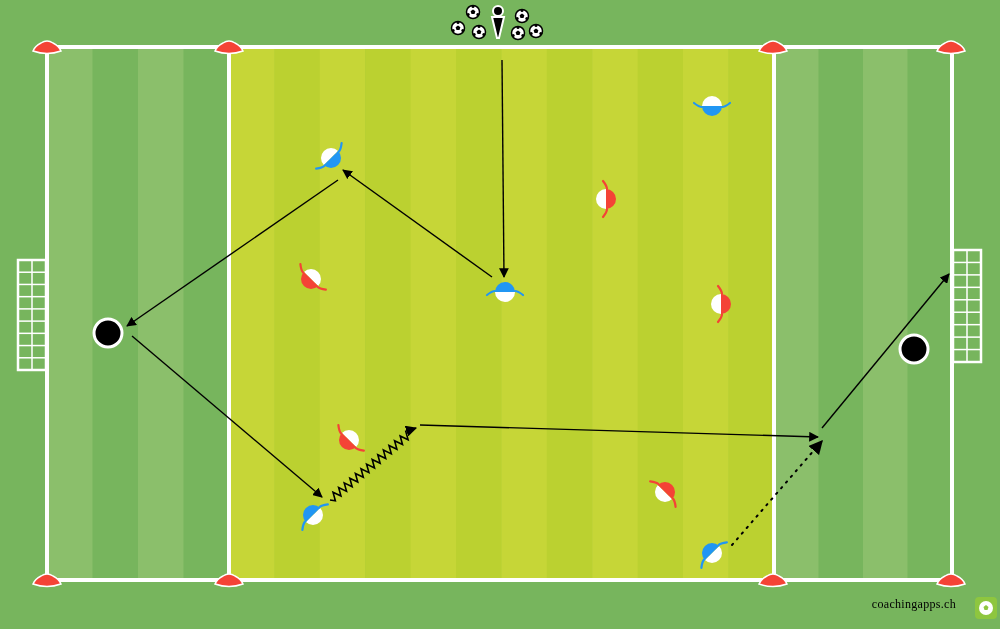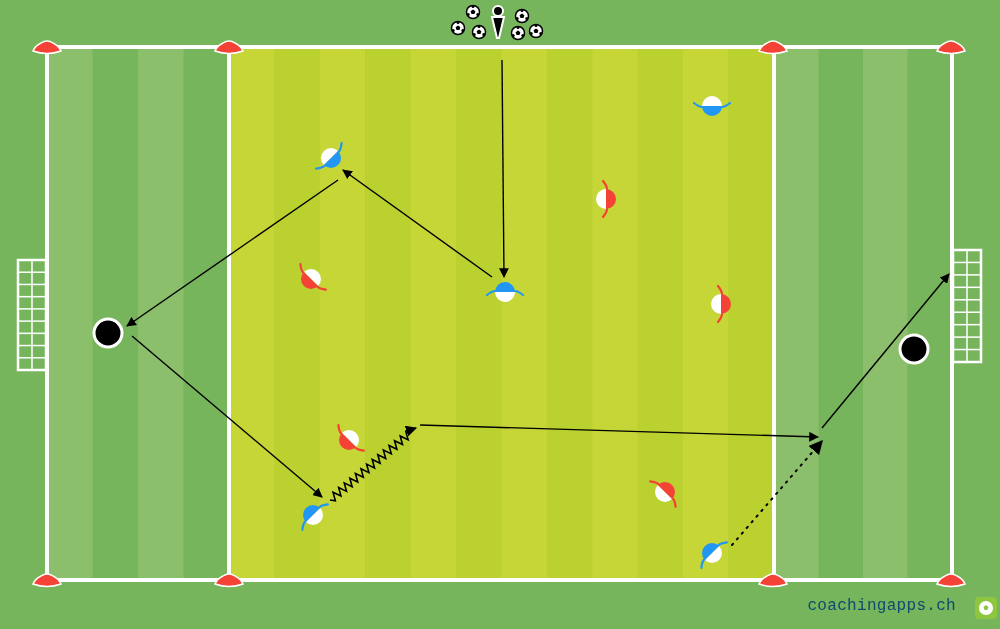--- a/index.html
+++ b/index.html
@@ -1,19 +1,19 @@
 <!DOCTYPE html>
 <html><head>
 <meta charset="utf-8">
 <style>
   html, body { margin: 0; padding: 0; }
   body { width: 1000px; height: 629px; overflow: hidden; background: #77b55d; font-family: "DejaVu Sans", sans-serif; }
   #board { position: relative; width: 1000px; height: 629px; }
   svg { position: absolute; left: 0; top: 0; }
-  .brand { position: absolute; right: 44px; top: 597px; color: #0c4a6e; font-family: Liberation Mono, monospace; font-size: 16px; letter-spacing: 0.3px; }
+  .brand { position: absolute; right: 44px; top: 597px; color: #000000; font-family: Liberation Serif, serif; font-size: 12px; letter-spacing: 0.3px; }
 </style>
 </head>
 <body>
 
 <div id="board">
   <svg id="pitch" width="1000" height="629" viewBox="0 0 1000 629" xmlns="http://www.w3.org/2000/svg">
     <defs>
       <marker id="ah" viewBox="0 0 10 10" refX="9" refY="5" markerWidth="7" markerHeight="7" orient="auto-start-reverse">
         <path d="M0,0 L10,5 L0,10 z" fill="#000"></path>
       </marker>

